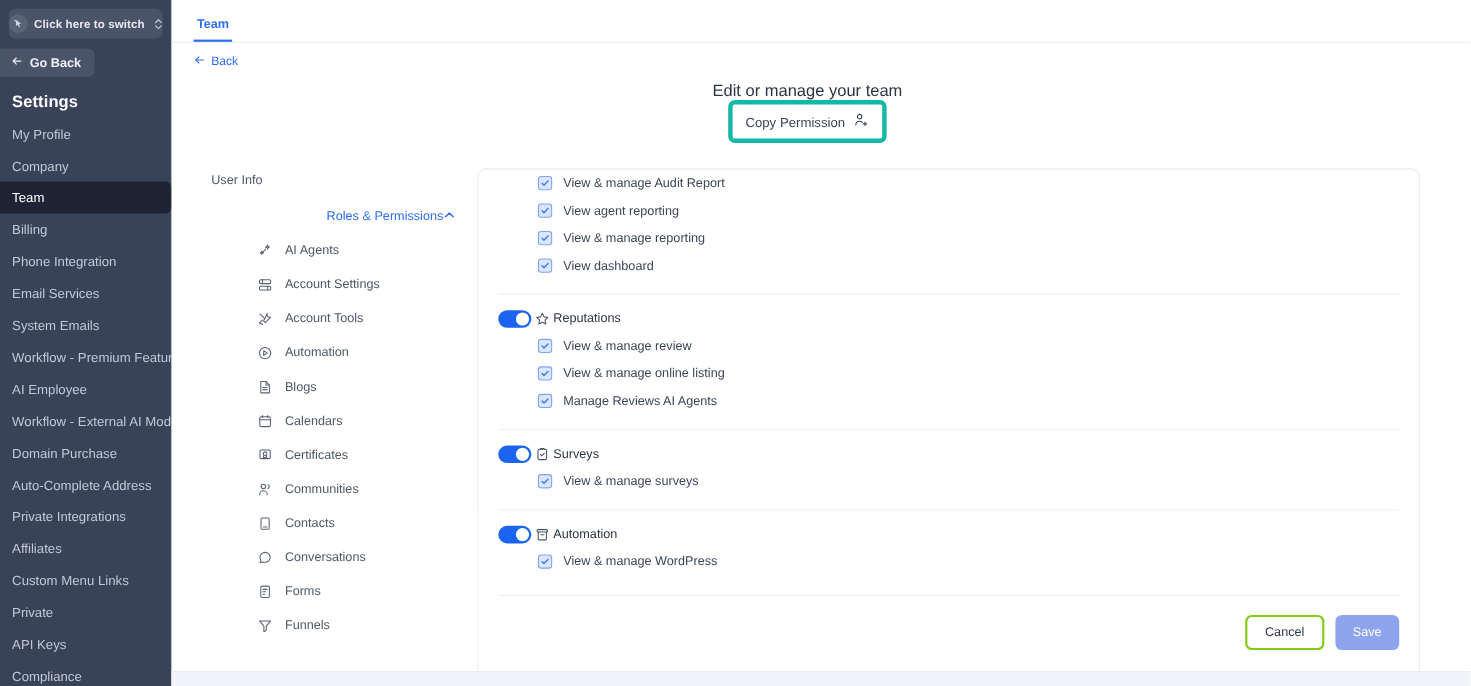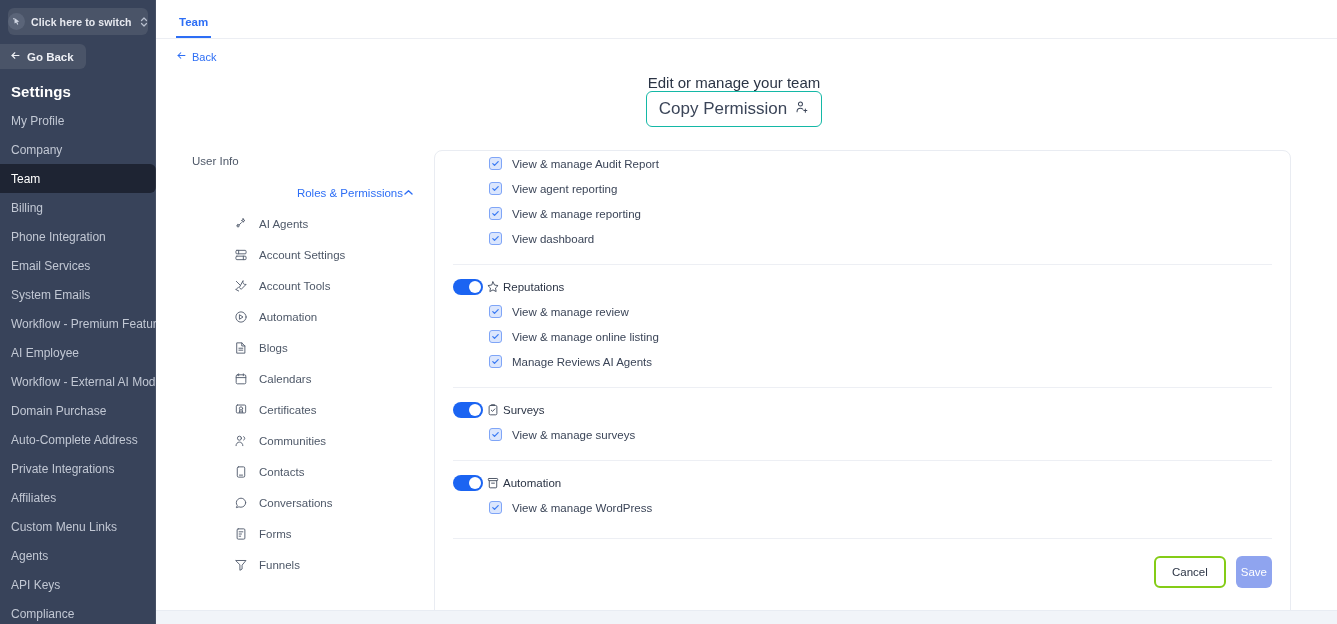--- a/index.html
+++ b/index.html
@@ -81,22 +81,22 @@
   }
 
   .page-head {
     display: flex; align-items: center; justify-content: space-between;
     padding: 9px 45px 0 20px;
     flex-direction: column;
   }
   .page-title { font-size: 15px; color: #2b3445; font-weight: 400; }
   .copy-perm {
     display: inline-flex; align-items: center; gap: 8px;
-    border: 1px solid #14b8a6; background: #fff; border-radius: 6px;
-    padding: 7px 12px; font-size: 17px; color: #3b4558; cursor: pointer;
+    border: 4px solid #14b8a6; background: #fff; border-radius: 6px;
+    padding: 7px 12px; font-size: 12px; color: #3b4558; cursor: pointer;
   }
 
   .content { display: flex; padding: 23px 0 0 0; flex: 1; min-height: 0; }
   .side-menu { width: 278px; flex: 0 0 278px; padding-left: 36px; }
   .sm-row {
     display: flex; align-items: center;
     font-size: 11.5px; color: #4e5868; cursor: pointer;
     padding: 8.5px 0;
   }
   .sm-row.top { padding: 5px 0 11px 0; }
@@ -149,21 +149,21 @@
     display: flex; justify-content: flex-end; gap: 10px;
     padding: 17px 18px 0 0;
   }
   .btn-cancel {
     border: 2px solid #84cc16; background:#fff; border-radius: 6px;
     font-size: 11.5px; color: #2b3445; padding: 8px 16px; cursor: pointer;
     font-family: "Liberation Sans", sans-serif;
   }
   .btn-save {
     border: none; background: #8fa4ef; border-radius: 6px;
-    font-size: 11.5px; color: #ffffff; padding: 9px 5px; cursor: pointer;
+    font-size: 11.5px; color: #ffffff; padding: 9px 16px; cursor: pointer;
     font-family: "Liberation Sans", sans-serif;
   }
 
   .footer-band {
     position:absolute; left: 156px; bottom: 0; width: 1181px; height: 14px;
     background: #f1f4f9; border-top: 1px solid #e8ecf3;
   }
 </style>
 </head>
 <body>
@@ -208,21 +208,21 @@
         <li class="nav-item">Email Services</li>
         <li class="nav-item">System Emails</li>
         <li class="nav-item">Workflow - Premium Features</li>
         <li class="nav-item">AI Employee</li>
         <li class="nav-item">Workflow - External AI Models</li>
         <li class="nav-item">Domain Purchase</li>
         <li class="nav-item">Auto-Complete Address</li>
         <li class="nav-item">Private Integrations</li>
         <li class="nav-item">Affiliates</li>
         <li class="nav-item">Custom Menu Links</li>
-        <li class="nav-item">Agents</li>
+        <li class="nav-item">Private</li>
         <li class="nav-item">API Keys</li>
         <li class="nav-item">Compliance</li>
         <li class="nav-item">Launchpad</li>
         <li class="nav-item">Labs</li>
       </ul>
     <div class="sidebar-edge"></div>
   </aside>
 
   <section class="main">
 

